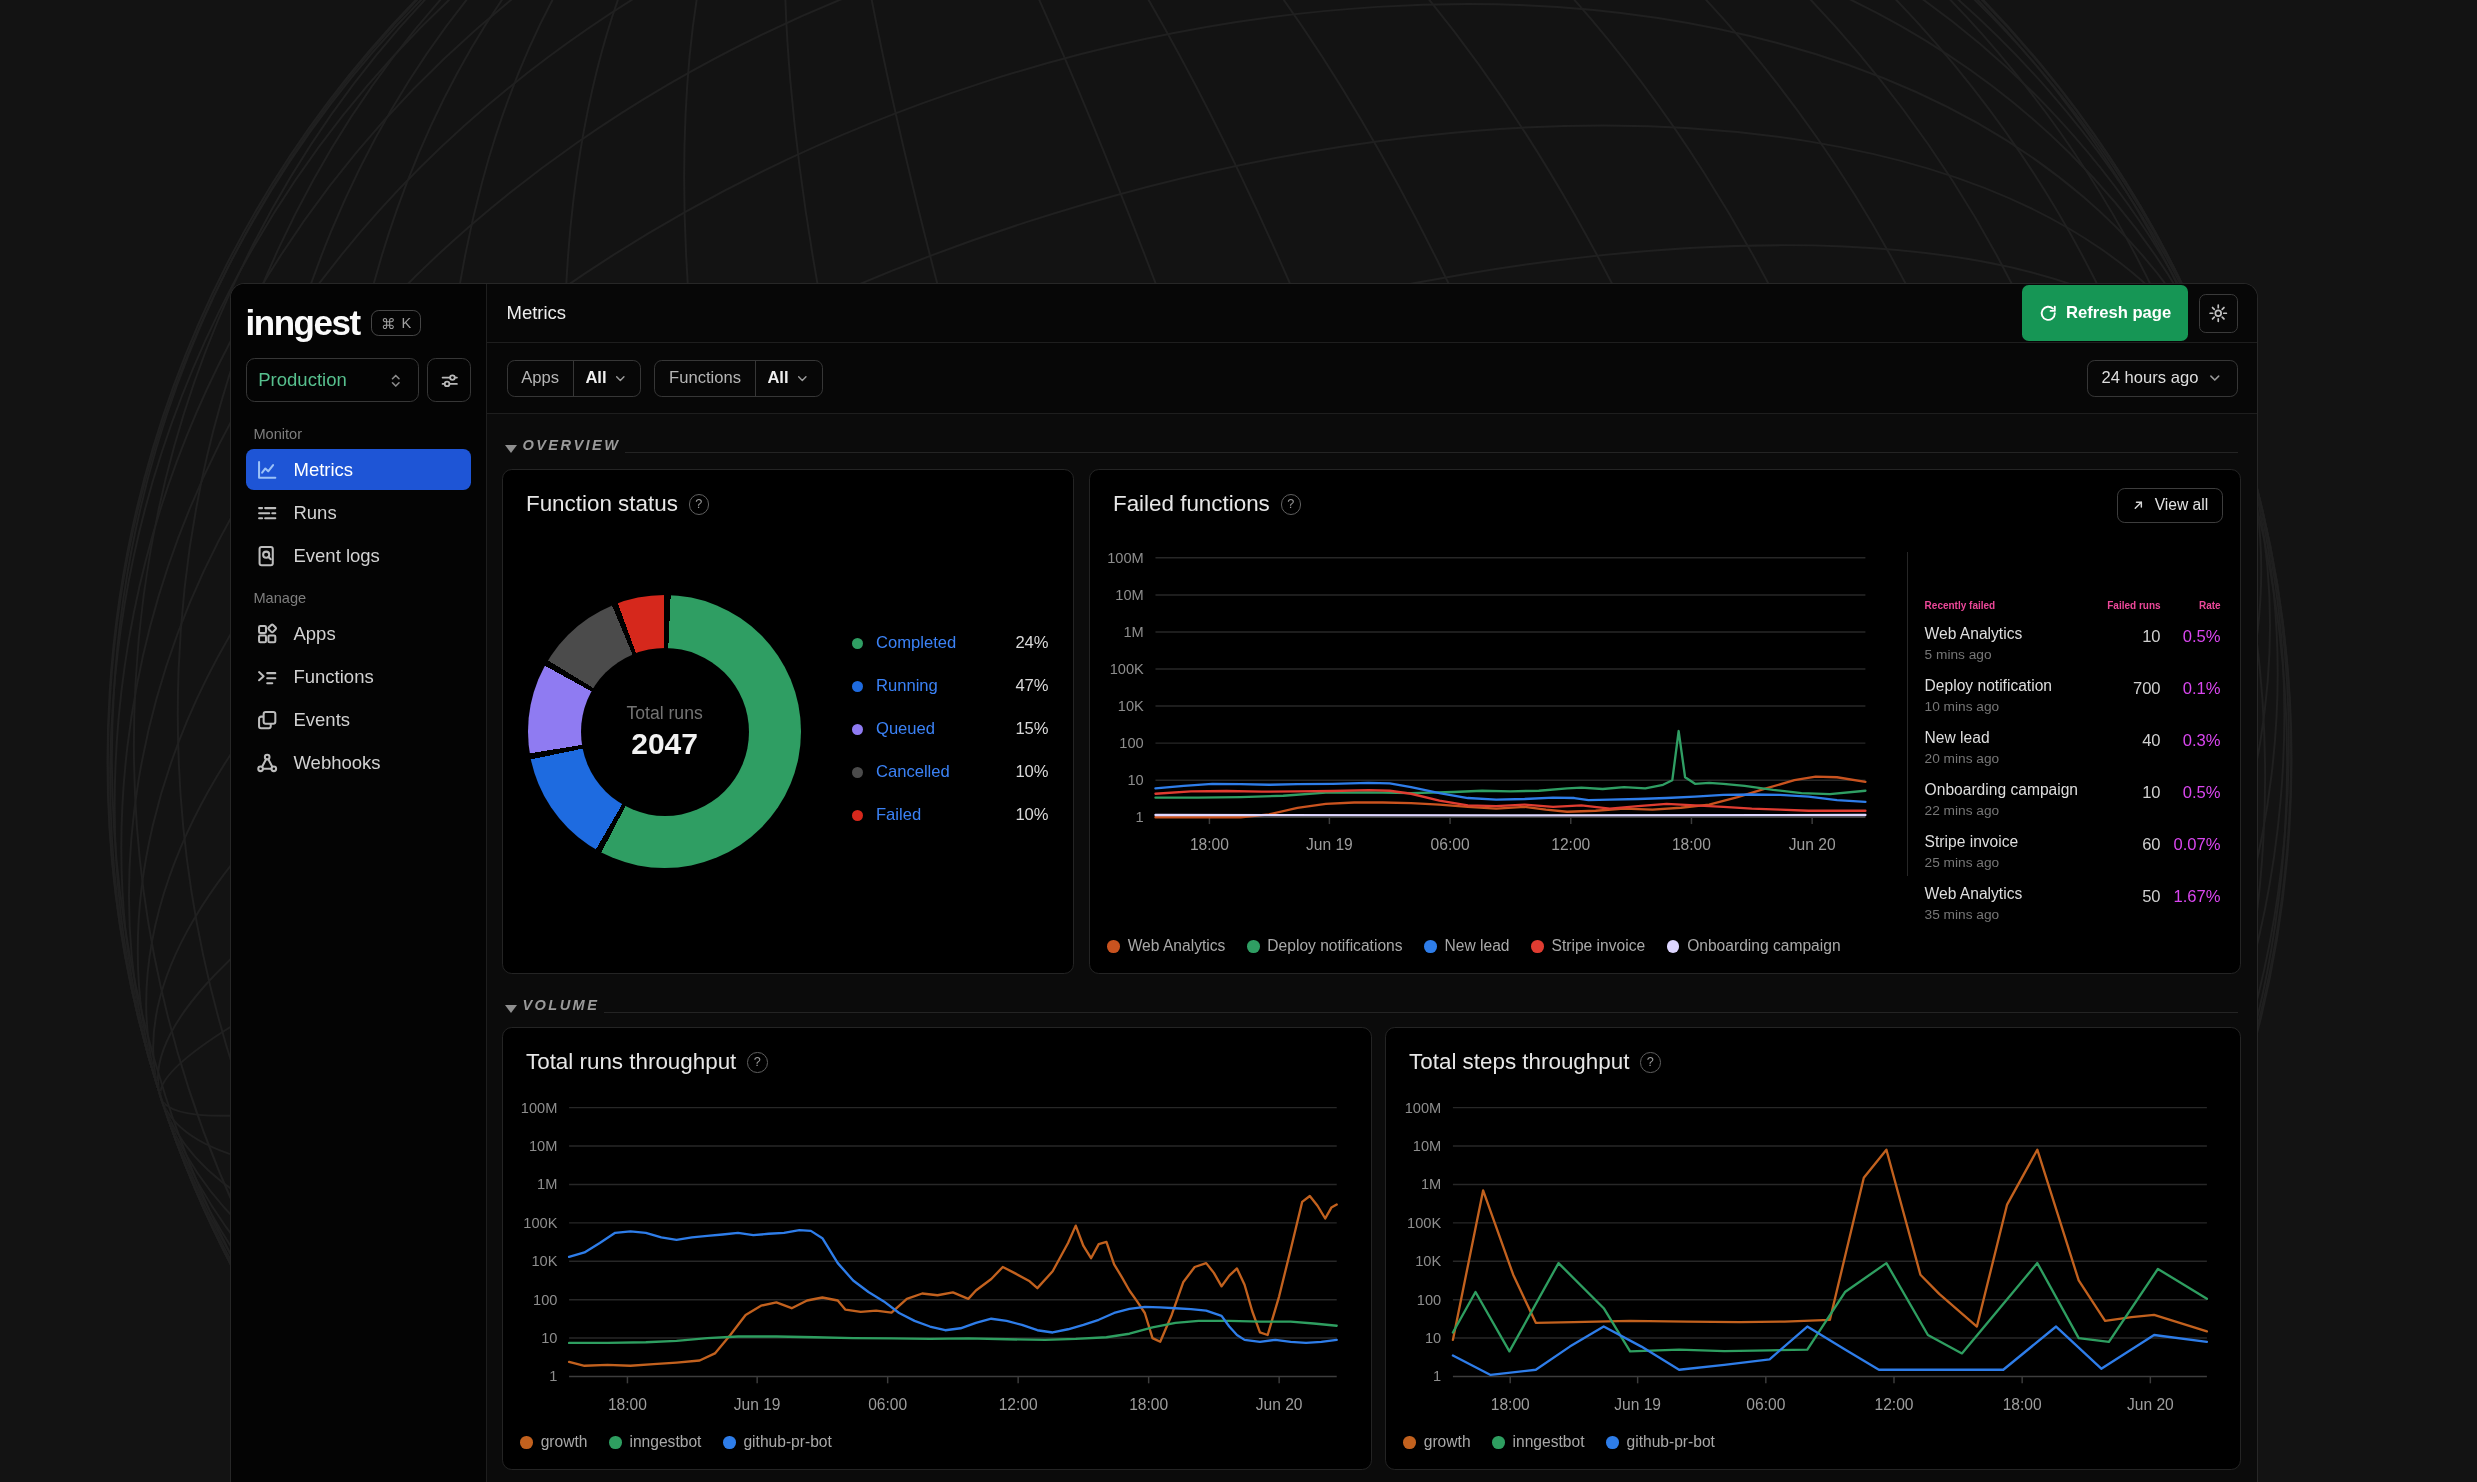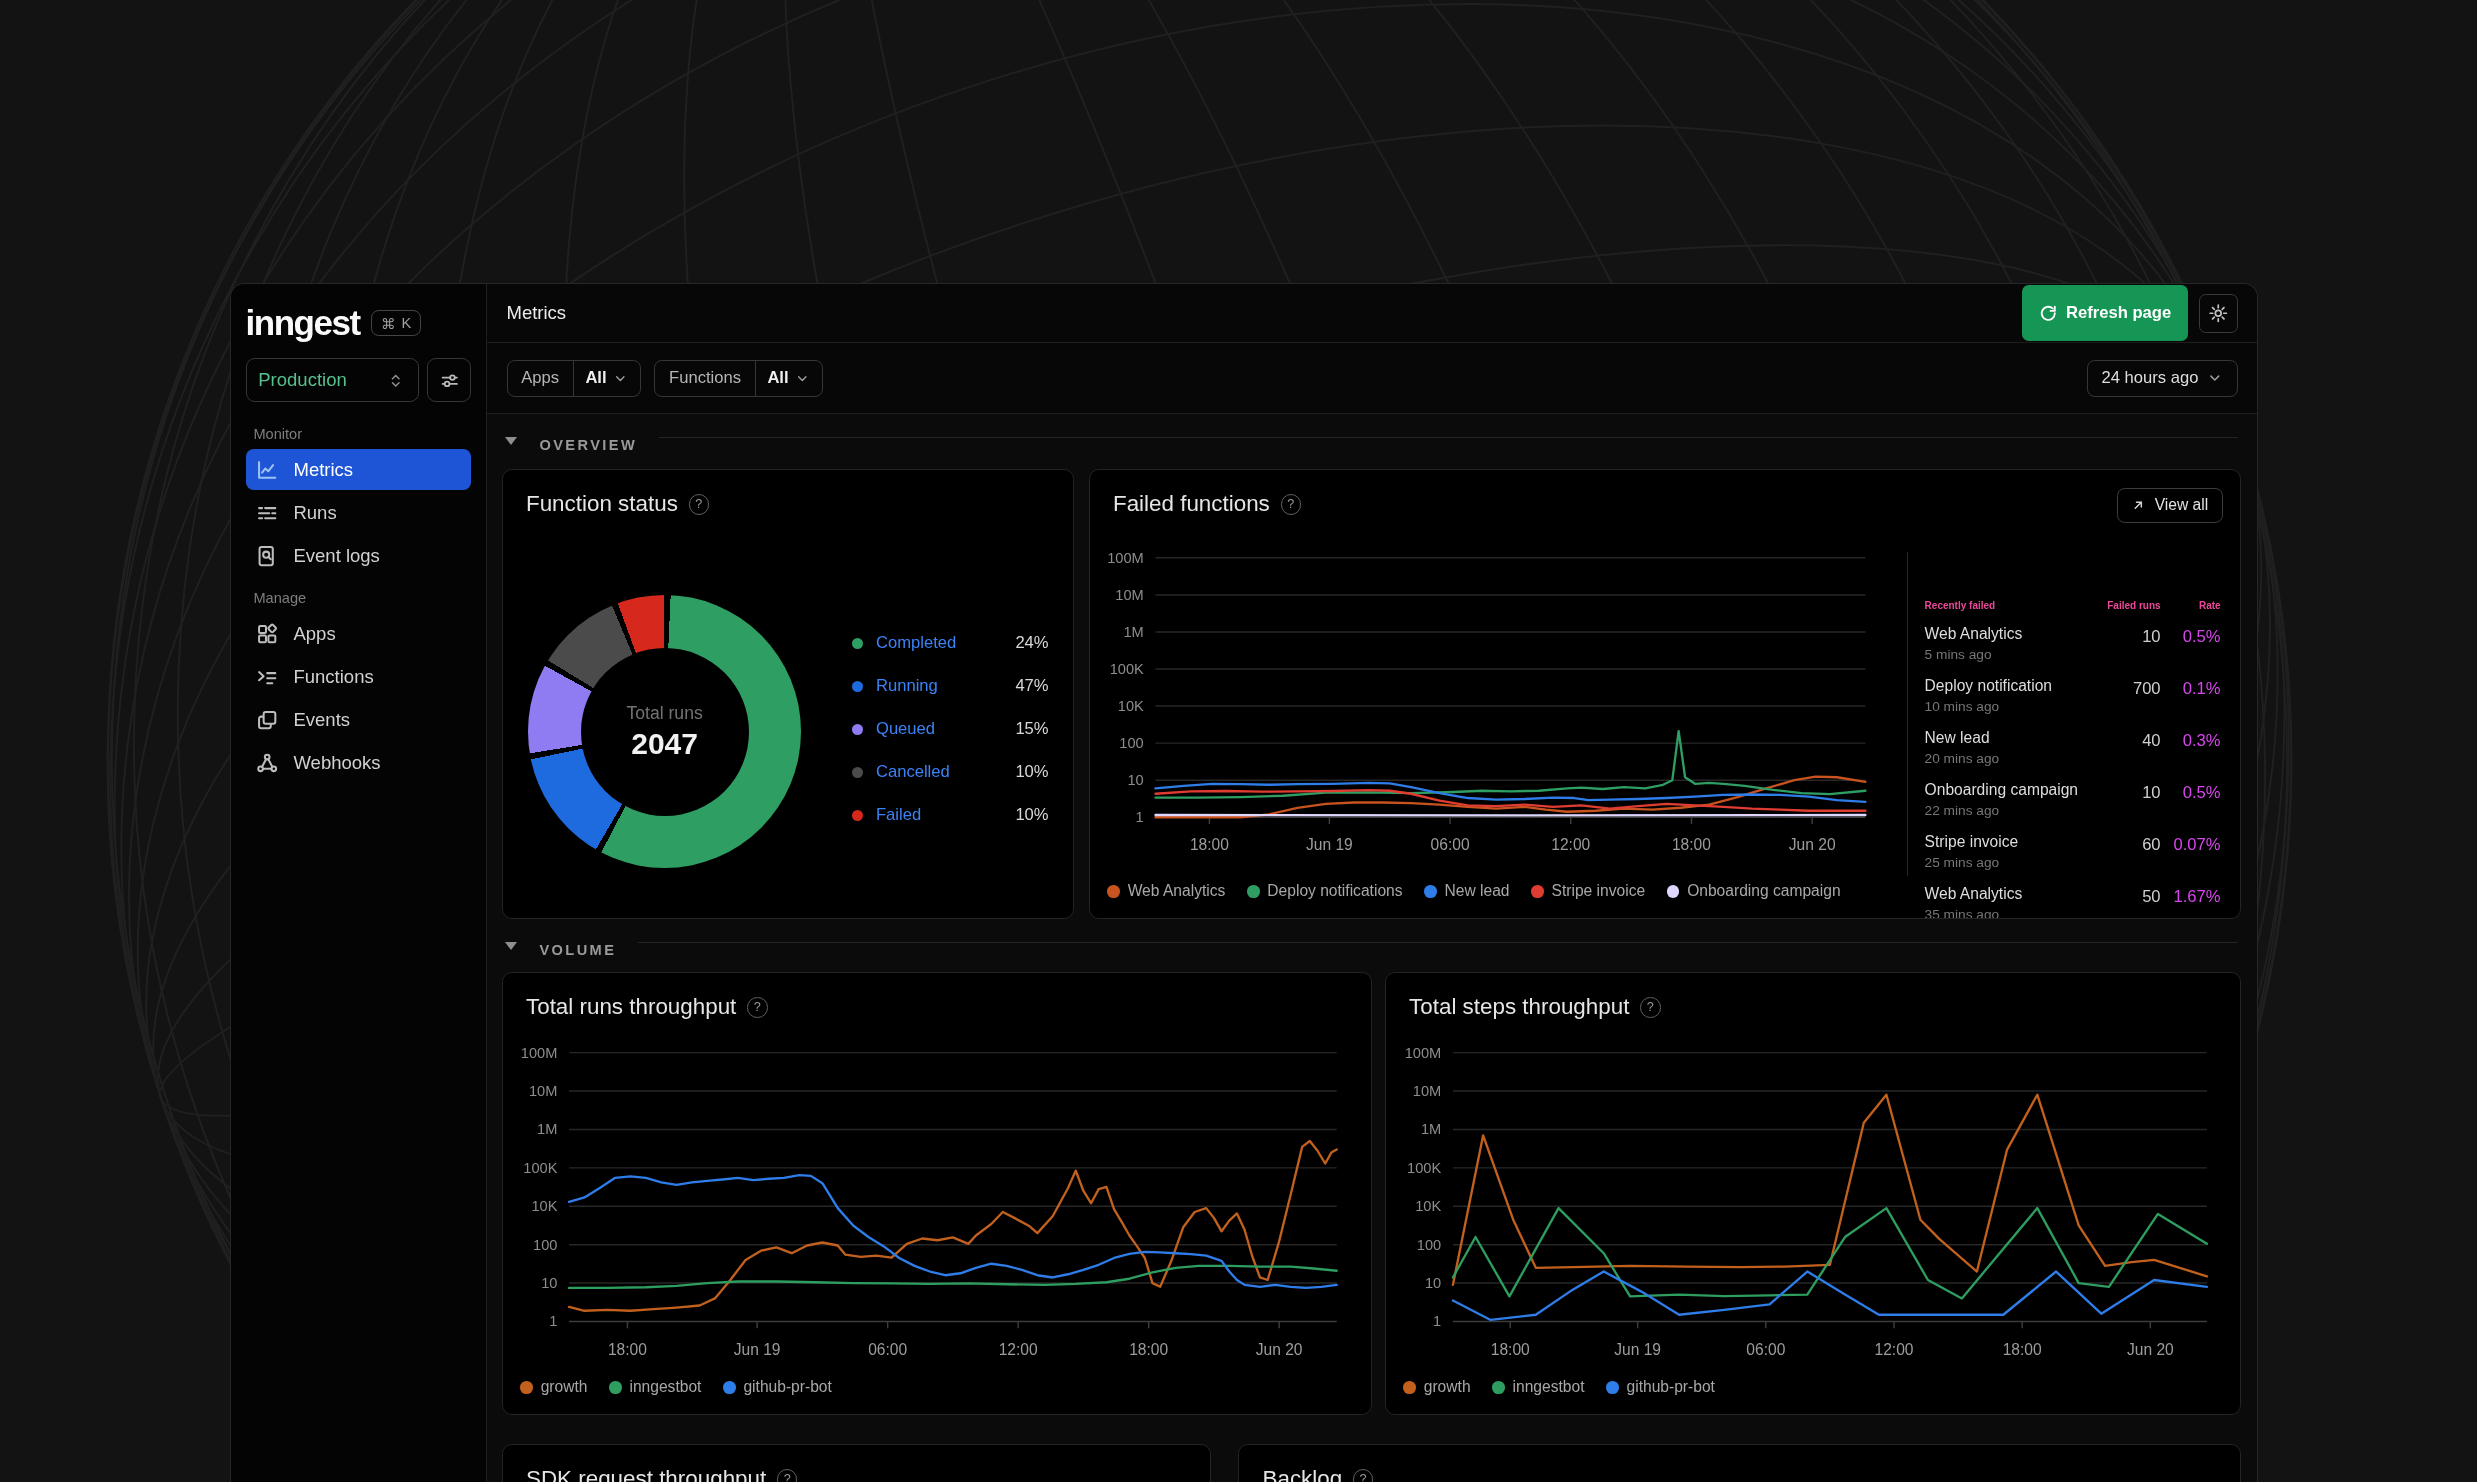--- a/index.html
+++ b/index.html
@@ -50,27 +50,27 @@
   .filters-left { display:flex; gap:13.7px; }
   .filter-pill { display:flex; align-items:stretch; border:1.5px solid #363636; border-radius:7.8px;
     height:37px; overflow:hidden; cursor:pointer; }
   .filter-pill .f-label { display:flex; align-items:center; padding:0 13.7px; color:#b5b5b5; font-size:16.6px; }
   .filter-pill .f-value { display:flex; align-items:center; gap:6.8px; padding:0 11.7px; color:#efefef;
     font-size:16.6px; font-weight:700; border-left:1.5px solid #363636; }
   .time-pill { display:flex; align-items:center; gap:8.8px; border:1.5px solid #363636; border-radius:7.8px;
     height:37px; padding:0 13.7px; color:#dedede; font-size:16.6px; cursor:pointer; }
 
   .content { flex:1; padding:0 15.6px 0 14.6px; overflow:hidden; background:#0b0b0b; }
-  .section-head { display:flex; align-items:flex-start; gap:22px; margin:23.4px 3.9px 15.6px 3.9px; }
+  .section-head { display:flex; align-items:flex-end; gap:5px; margin:23.4px 3.9px 15.6px 3.9px;font-style:italic; }
   .caret { width:0; height:0; border-left:6.8px solid transparent; border-right:6.8px solid transparent;
     border-top:8.8px solid #8f8f8f; cursor:pointer; }
   .section-title { color:#9a9a9a; font-size:14.6px; letter-spacing:2.4px; font-weight:600; }
   .section-line { flex:1; height:1px; background:#242424; }
 
-  .row1 { display:grid; grid-template-columns:587fr 1183fr; gap:15px; height:450px; }
+  .row1 { display:grid; grid-template-columns:587fr 1183fr; gap:15px; height:505px; }
   .row2 { display:grid; grid-template-columns:892fr 878fr; gap:12.7px; height:443px; margin-top:-2px; }
   .row3 { display:grid; grid-template-columns:727fr 1028fr; gap:27px; height:215px; margin-top:29px; }
   .card { background:#000; border:1px solid #242424; border-radius:9.8px; position:relative; overflow:hidden; }
   .card-title-row { display:flex; align-items:center; padding:21.5px 23.4px 0 23.4px; }
   .card-title { color:#e6e6e6; font-size:22.4px; font-weight:500; }
   .help-ic { display:inline-flex; align-items:center; justify-content:center; width:20.5px; height:20.5px;
     border:1.5px solid #5f5f5f; border-radius:50%; color:#9a9a9a; font-size:12.7px; margin-left:10.7px; }
 
   
   .donut { position:absolute; left:25px; top:125px; width:273px; height:273px; border-radius:50%; }

